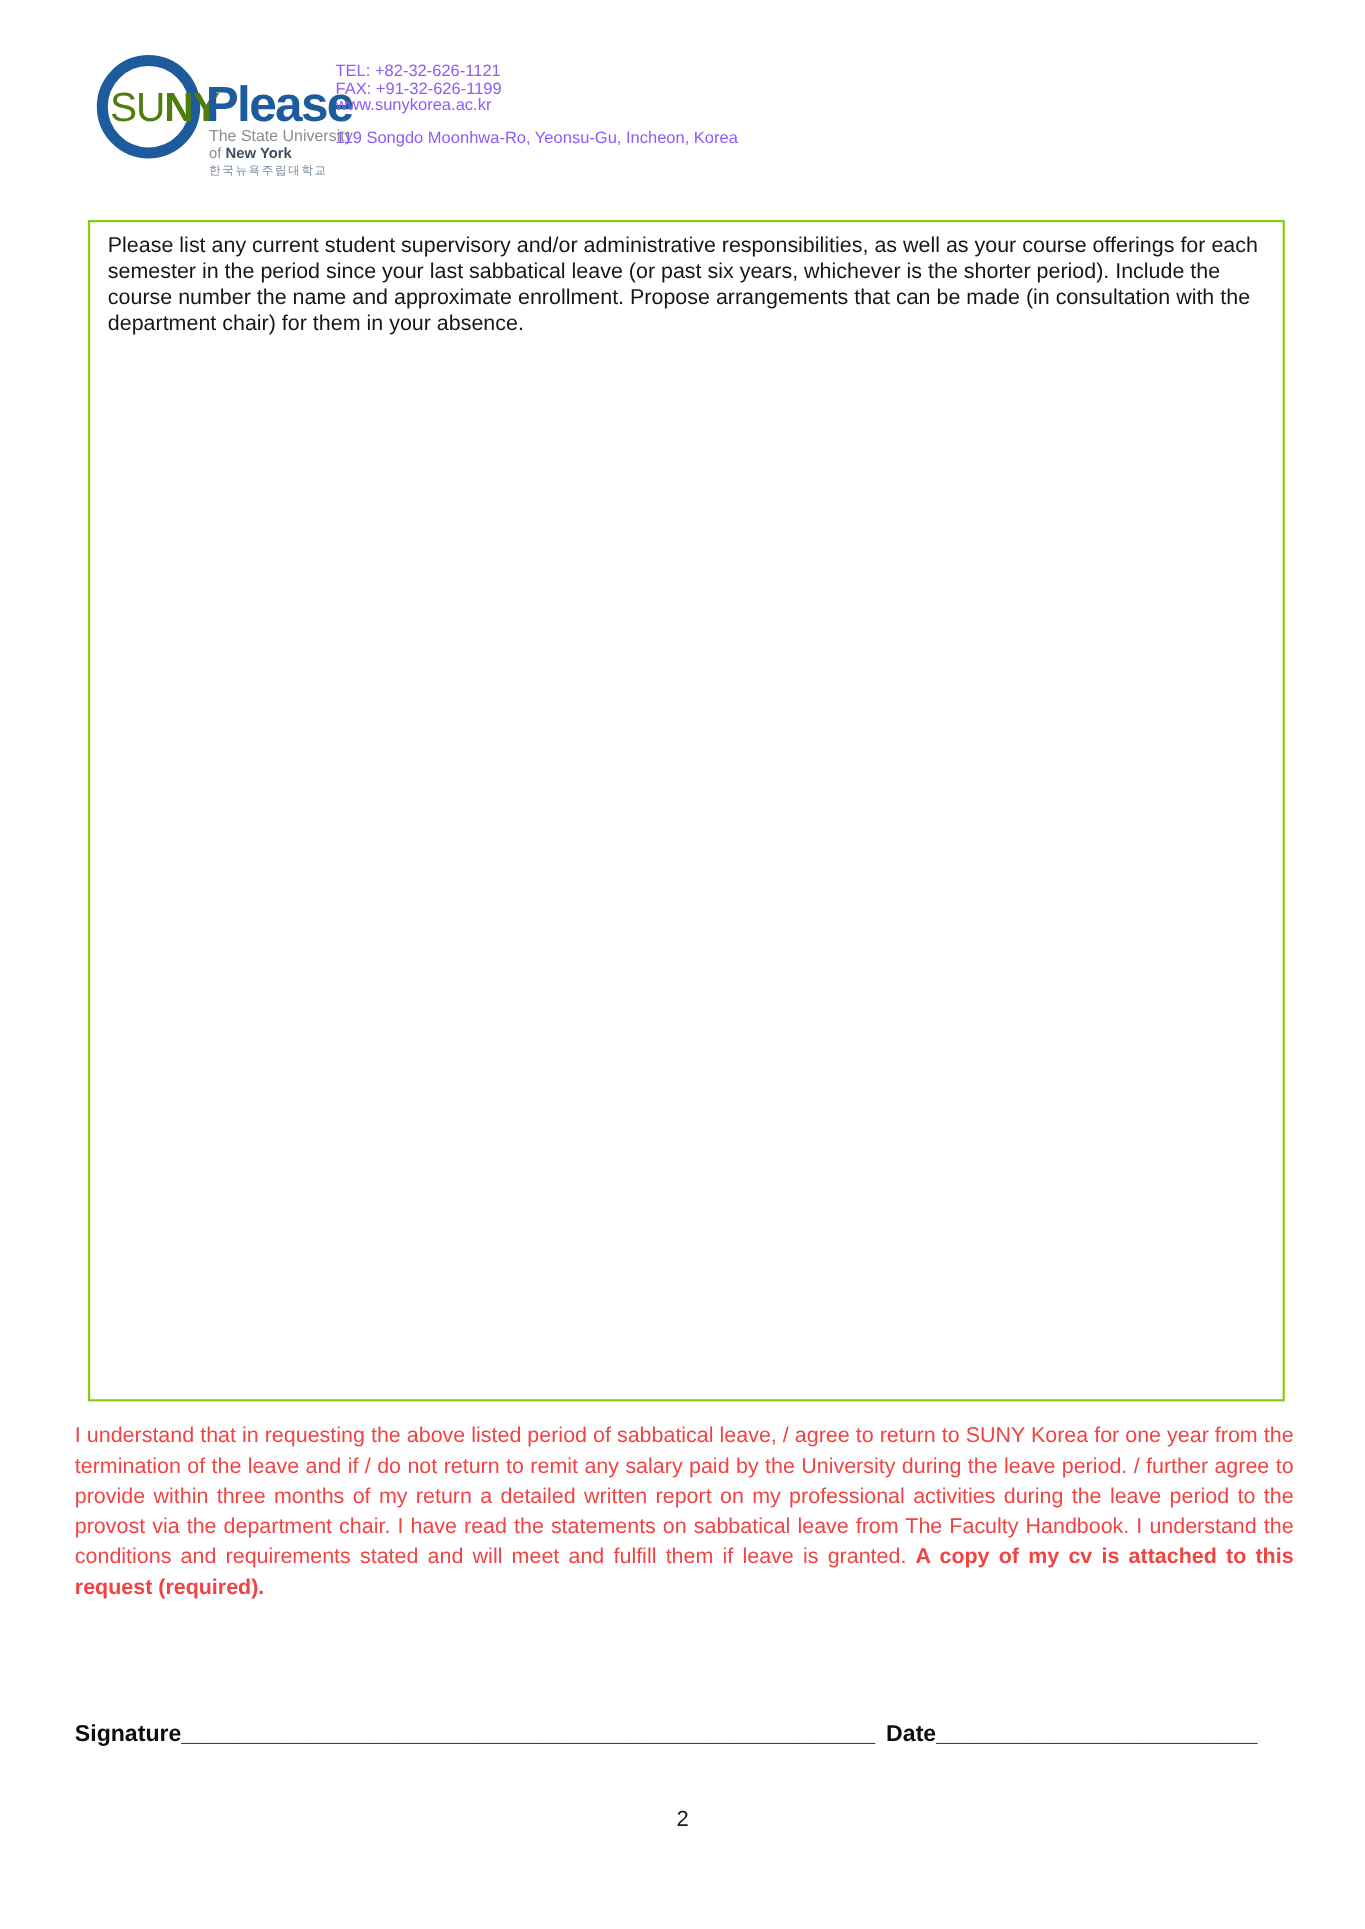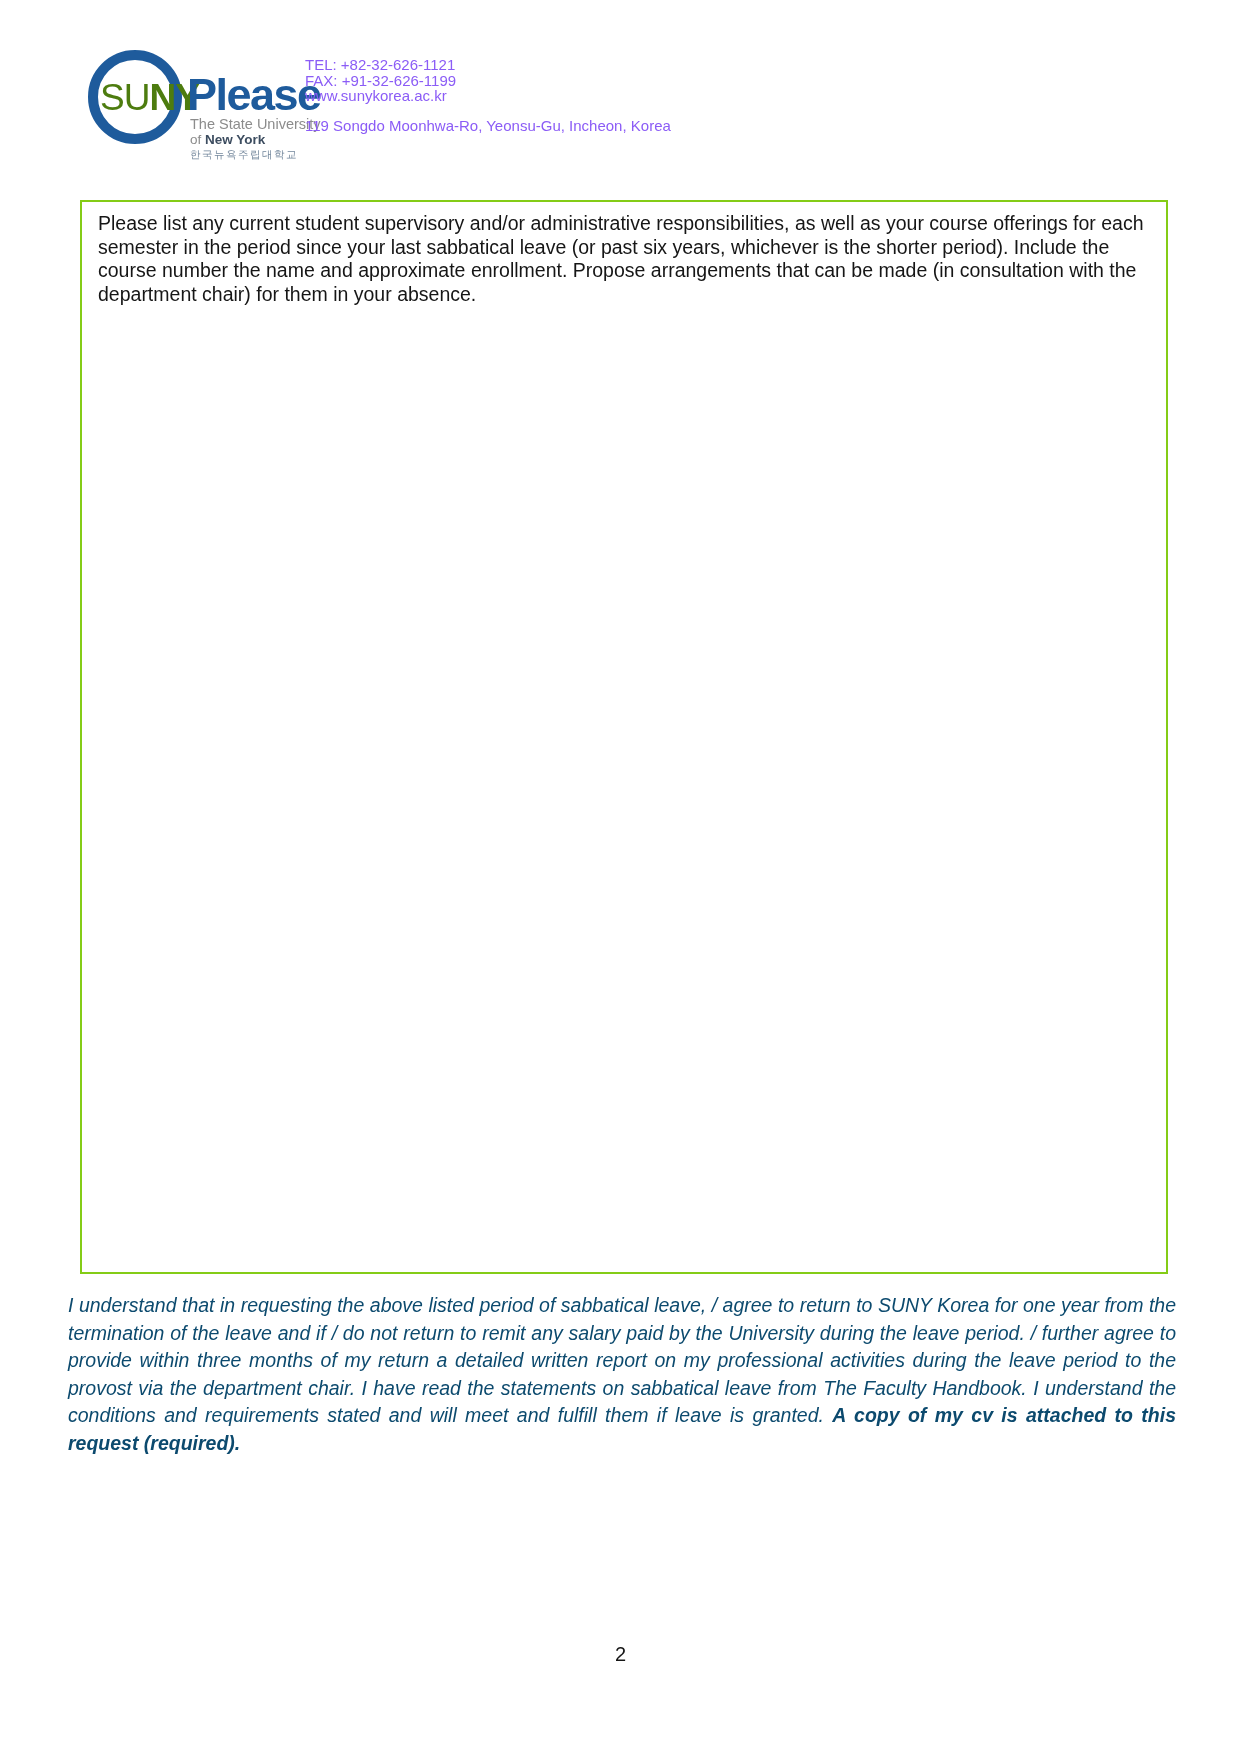--- a/index.html
+++ b/index.html
@@ -65,21 +65,21 @@
   }
   .prompt-text {
     font-size: 19.5px; line-height: 23.5px; color: #161616;
   }
 
   
   .agreement {
     position: absolute; left: 68px; top: 1292px;
     width: 1108px;
     font-size: 19.5px; line-height: 27.5px;
-    font-style: italic; text-align: justify; color: #0c4a6e;
+    text-align: justify; color: #ef4444;
   }
   .agreement .bold { font-weight: 700; }
 
   
   .sig-row {
     position: absolute; left: 68px; top: 1565px;
     font-size: 21px; font-weight: 700; color: #0d0d0d;
     white-space: nowrap;
   }
   .sig-row .date-label { margin-left: 10px; }
@@ -110,16 +110,17 @@
     <div>www.sunykorea.ac.kr</div>
     <div class="address">119 Songdo Moonhwa-Ro, Yeonsu-Gu, Incheon, Korea</div>
   </div>
 
   <div class="prompt-box">
     <div class="prompt-text">Please list any current student supervisory and/or administrative responsibilities, as well as your course offerings for each semester in the period since your last sabbatical leave (or past six years, whichever is the shorter period). Include the course number the name and approximate enrollment. Propose arrangements that can be made (in consultation with the department chair) for them in your absence.</div>
   </div>
 
   <div class="agreement"><span>I understand that in requesting the above listed period of sabbatical leave, / agree to return to SUNY Korea for one year from the termination of the leave and if / do not return to remit any salary paid by the University during the leave period. / further agree to provide within three months of my return a detailed written report on my professional activities during the leave period to the provost via the department chair. I have read the statements on sabbatical leave from The Faculty Handbook. I understand the conditions and requirements stated and will meet and fulfill them if leave is granted. </span><span class="bold">A copy of my cv is attached to this request (required).</span></div>
 
+  <div class="sig-row"><span>Signature</span><span>______________________________________________________</span><span class="date-label">Date</span><span>_________________________</span></div>
 
   <div class="page-num">2</div>
 
 </div>
 
 </body></html>

